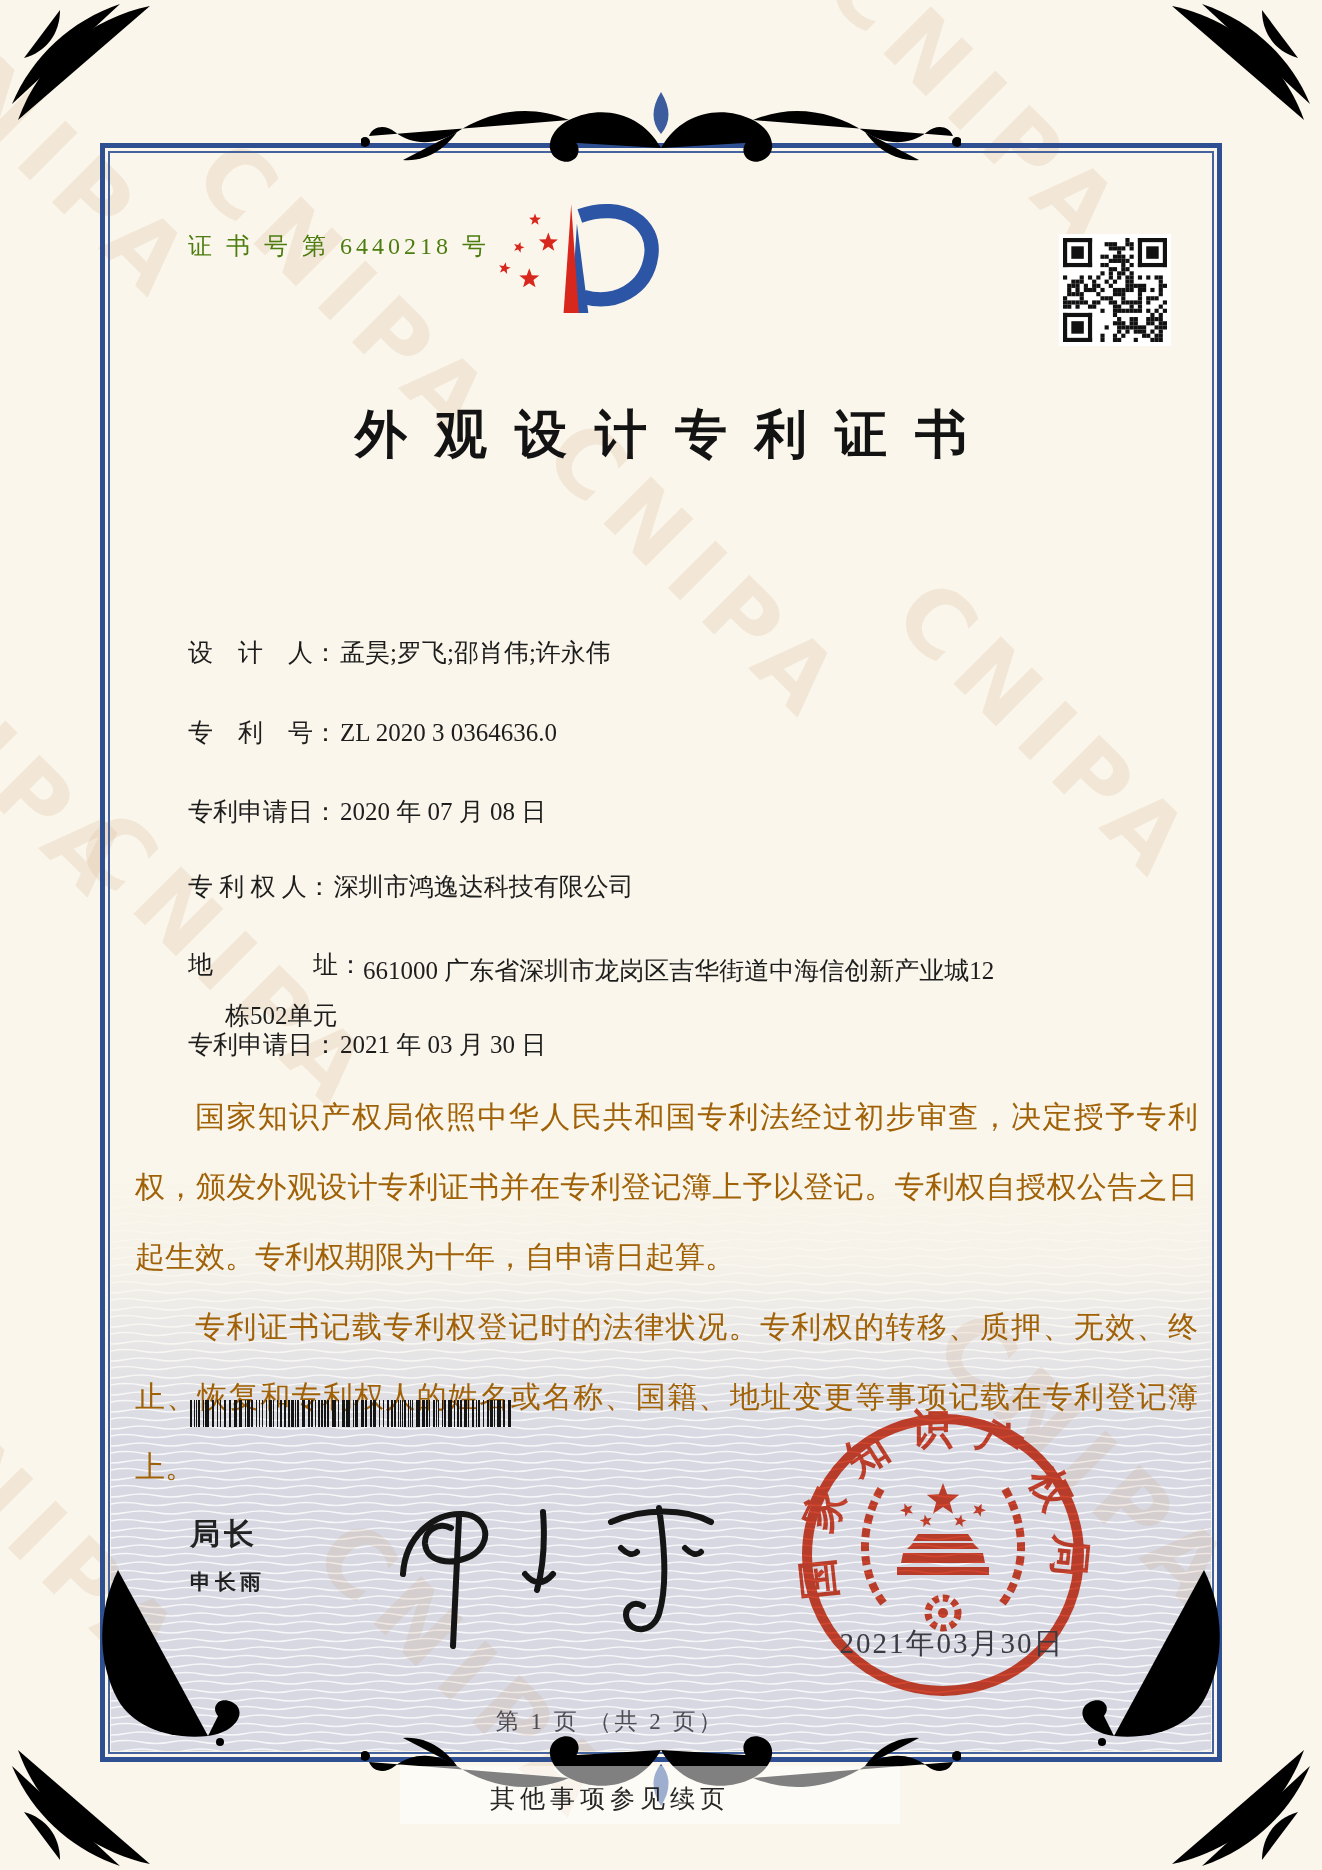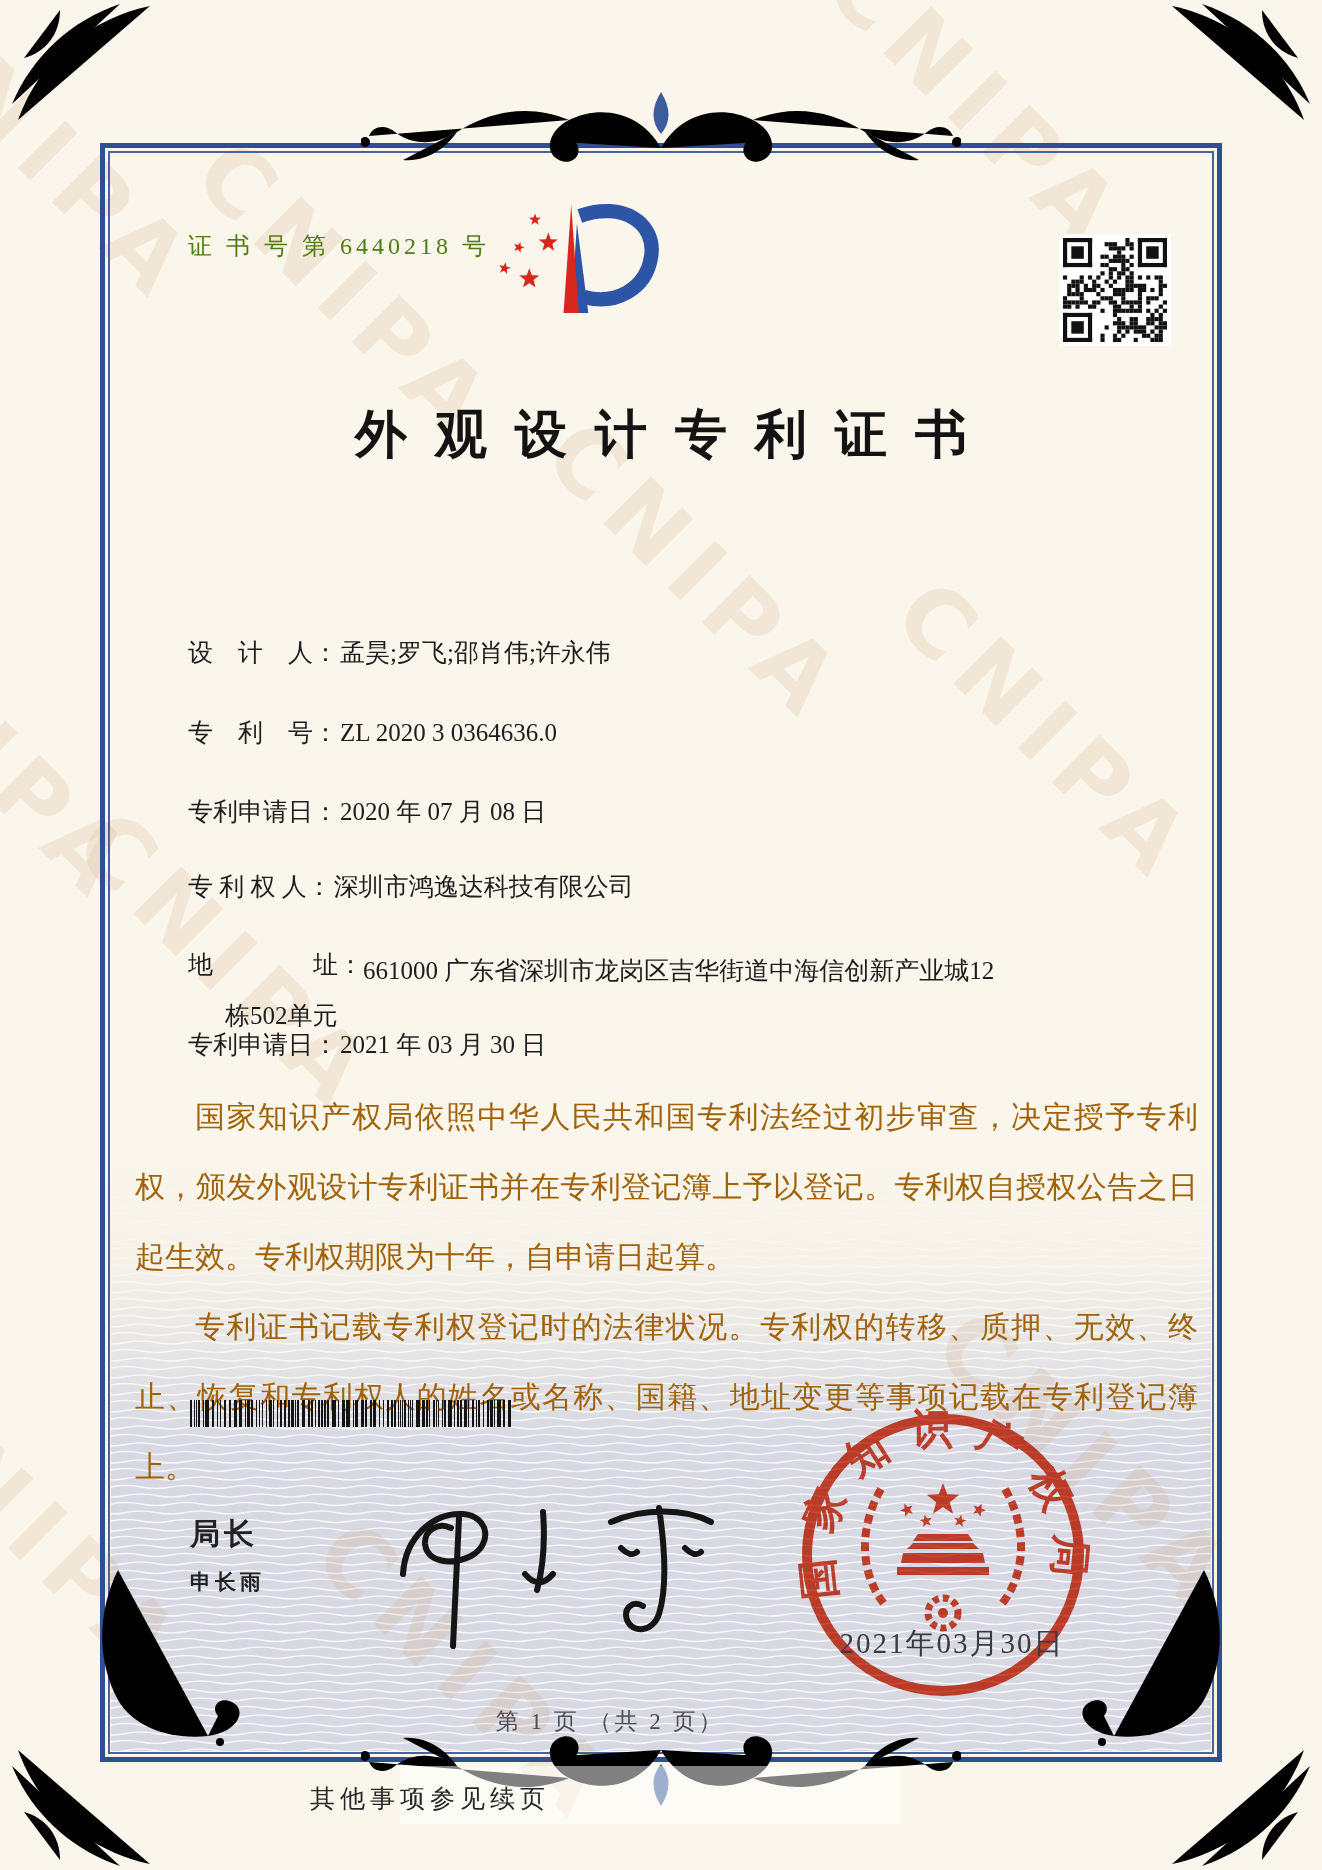--- a/index.html
+++ b/index.html
@@ -50,21 +50,21 @@
   .director-name{position:absolute;left:190px;top:1568px;font-family:"Liberation Sans","DejaVu Sans",sans-serif;
       font-weight:600;font-size:21px;color:#222;z-index:10;letter-spacing:4px;}
   .signature{position:absolute;left:375px;top:1478px;width:370px;height:185px;z-index:10;}
   .signature path{stroke:#151515;stroke-width:6;fill:none;stroke-linecap:round;stroke-linejoin:round;}
   .seal{position:absolute;left:793px;top:1405px;width:300px;height:300px;z-index:11;opacity:0.93;mix-blend-mode:multiply;}
   .seal-date{position:absolute;left:812px;top:1624px;width:280px;text-align:center;font-size:29px;
       color:#3a3a42;letter-spacing:2px;z-index:12;}
   .page-info{position:absolute;left:310px;top:1706px;width:600px;text-align:center;font-size:23px;
       color:#4c4c55;letter-spacing:3px;z-index:10;}
   .note-band{position:absolute;left:400px;top:1766px;width:500px;height:58px;background:rgba(255,255,255,0.5);z-index:8;}
-  .continuation{position:absolute;left:310px;top:1782px;width:600px;text-align:left;font-size:25px;
+  .continuation{position:absolute;left:310px;top:1782px;width:600px;text-align:center;font-size:25px;
       color:#262626;letter-spacing:5px;z-index:10;}
 </style>
 </head>
 <body>
 
 <div class="page">
 
   
   <div class="wm wm1">CNIPA</div>
   <div class="wm wm2">CNIPA</div>

